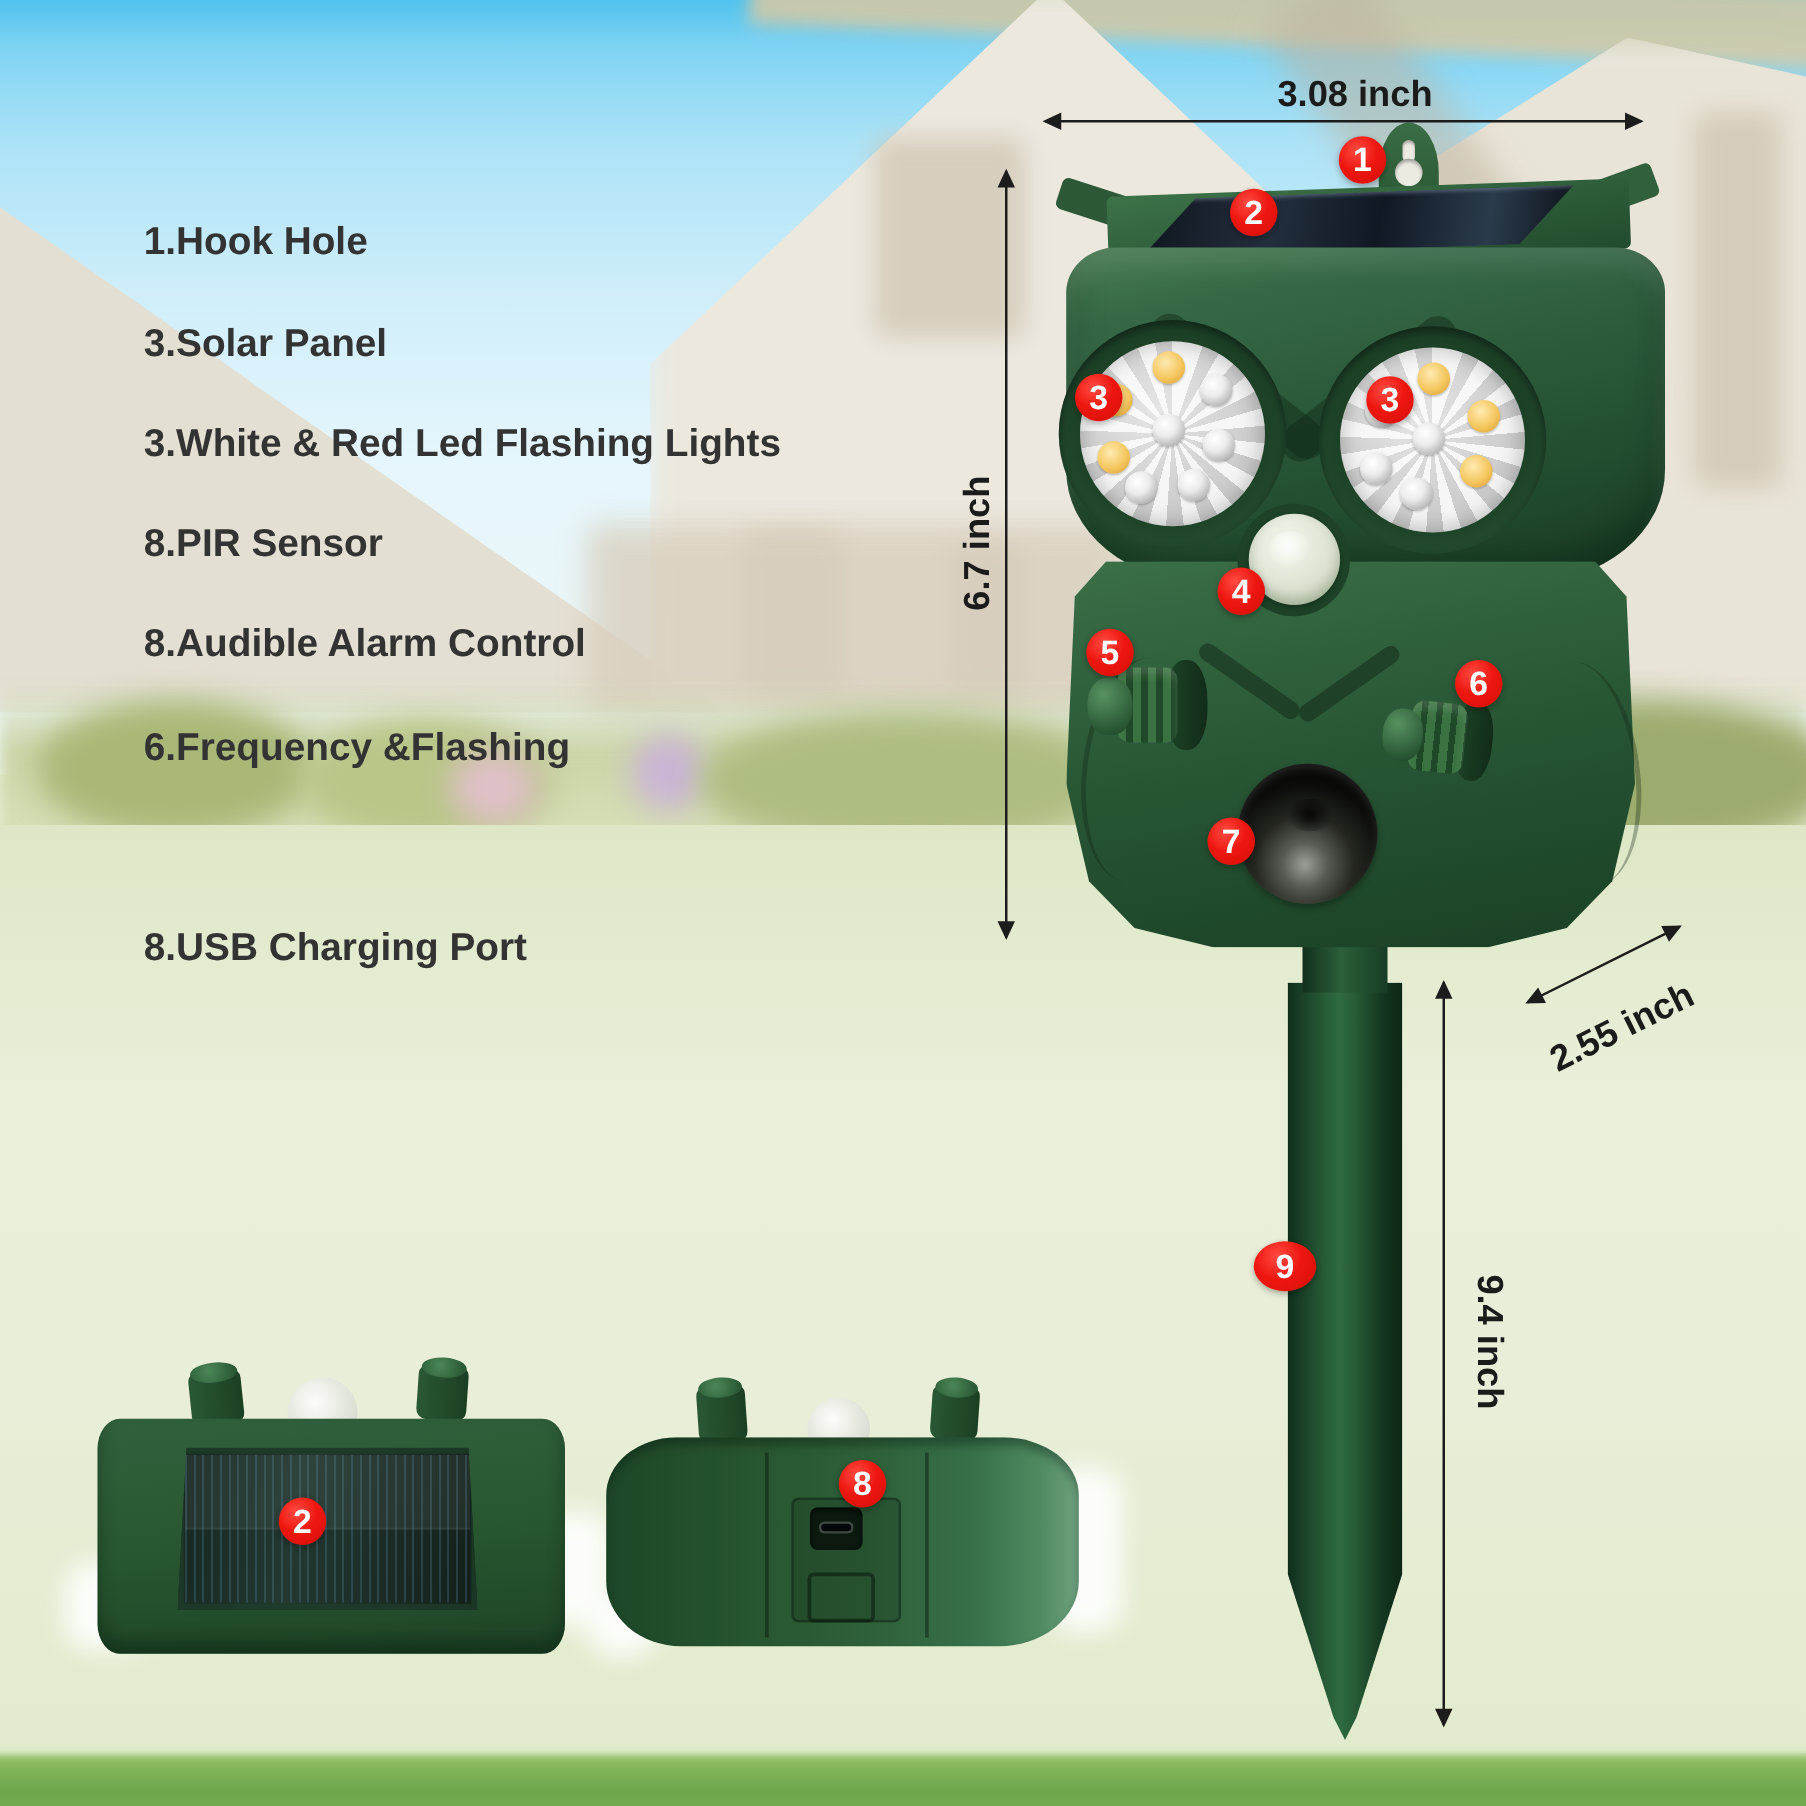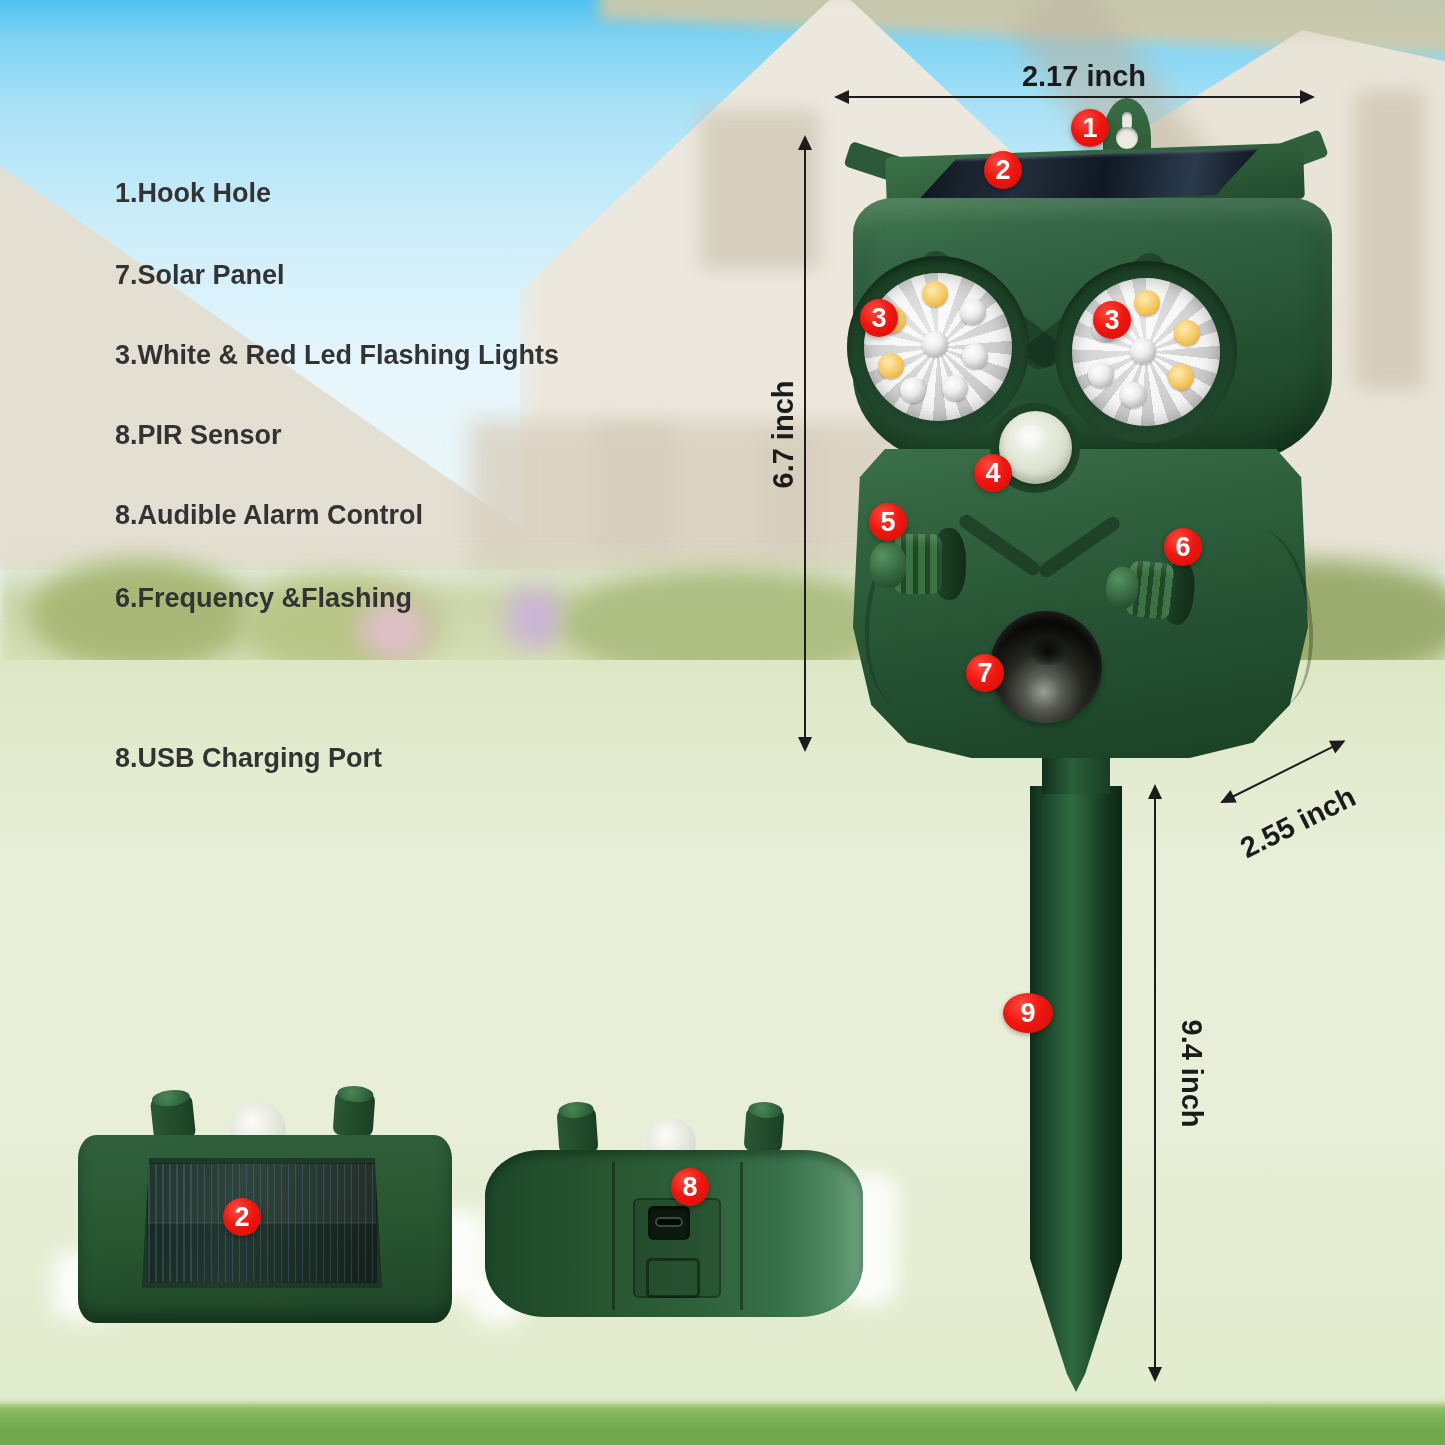--- a/index.html
+++ b/index.html
@@ -18,21 +18,21 @@
   .win{position:absolute;background:#c9bfab;opacity:.62;filter:blur(10px);border-radius:8px;}
   .porch{position:absolute;left:470px;top:420px;width:430px;height:150px;background:#d8cfbe;filter:blur(12px);opacity:.8;}
   .hedge{position:absolute;left:0;top:545px;width:1445px;height:160px;
     background:linear-gradient(180deg,rgba(200,210,165,0) 0%,#ccd5a8 35%,#dde5c0 100%);filter:blur(6px);}
   .blob{position:absolute;border-radius:50%;filter:blur(12px);}
   .lawn{position:absolute;left:0;top:660px;width:1445px;height:760px;
     background:linear-gradient(180deg,#dde7c6 0%,#e9efd9 28%,#e8eed7 62%,#e1ebcc 100%);}
   .grass{position:absolute;left:-20px;top:1404px;width:1485px;height:60px;
     background:linear-gradient(180deg,#90c164 0%,#6ea64c 45%,#7ab055 100%);filter:blur(3px);}
   
-  .feat{position:absolute;left:115px;font-weight:bold;font-size:27px;line-height:40px;color:#333;z-index:30;white-space:nowrap;}
+  .feat{position:absolute;left:115px;font-weight:bold;font-size:31px;line-height:40px;color:#333;z-index:30;white-space:nowrap;}
   
   .dimlab{position:absolute;font-weight:bold;font-size:29px;color:#1b1b1b;text-align:center;z-index:32;white-space:nowrap;}
   .ar{position:absolute;background:#1c1c1c;z-index:31;}
   .ar.h{height:2px;} .ar.v{width:2px;}
   .cap{position:absolute;width:0;height:0;border-style:solid;}
   .cap.left {left:-2px;top:-6px;border-width:7px 15px 7px 0;border-color:transparent #1c1c1c transparent transparent;}
   .cap.right{right:-2px;top:-6px;border-width:7px 0 7px 15px;border-color:transparent transparent transparent #1c1c1c;}
   .cap.up   {top:-2px;left:-6px;border-width:0 7px 15px 7px;border-color:transparent transparent #1c1c1c transparent;}
   .cap.down {bottom:-2px;left:-6px;border-width:15px 7px 0 7px;border-color:#1c1c1c transparent transparent transparent;}
   
@@ -145,28 +145,28 @@
   <div class="blob" style="left:30px;top:560px;width:220px;height:110px;background:#a9b877;"></div>
   <div class="blob" style="left:240px;top:575px;width:200px;height:100px;background:#b9c688;"></div>
   <div class="blob" style="left:360px;top:600px;width:70px;height:60px;background:#dfc0c8;"></div>
   <div class="blob" style="left:505px;top:588px;width:60px;height:60px;background:#cab4d6;"></div>
   <div class="blob" style="left:560px;top:570px;width:330px;height:110px;background:#aebd82;"></div>
   <div class="blob" style="left:1150px;top:560px;width:320px;height:120px;background:#9cab6e;"></div>
   <div class="lawn"></div>
   <div class="grass"></div>
 
   <div class="feat" style="top:173px;">1.Hook Hole</div>
-  <div class="feat" style="top:255px;">7.Solar Panel</div>
+  <div class="feat" style="top:255px;">3.Solar Panel</div>
   <div class="feat" style="top:335px;text-align:center;">3.White &amp; Red Led Flashing Lights</div>
   <div class="feat" style="top:415px;">8.PIR Sensor</div>
   <div class="feat" style="top:495px;">8.Audible Alarm Control</div>
   <div class="feat" style="top:578px;">6.Frequency &amp;Flashing</div>
   <div class="feat" style="top:738px;text-align:right;">8.USB Charging Port</div>
 
-  <div class="dimlab" style="left:984px;top:60px;width:200px;">2.17 inch</div>
+  <div class="dimlab" style="left:984px;top:60px;width:200px;">3.08 inch</div>
   <div class="ar h" style="left:836px;top:96px;width:477px;">
     <span class="cap left"></span>
     <span class="cap right"></span>
   </div>
 
   <div class="dimlab" style="left:718px;top:418px;width:130px;transform:rotate(-90deg);">6.7 inch</div>
   <div class="ar v" style="left:804px;top:137px;height:613px;">
     <span class="cap up"></span>
     <span class="cap down"></span>
   </div>

